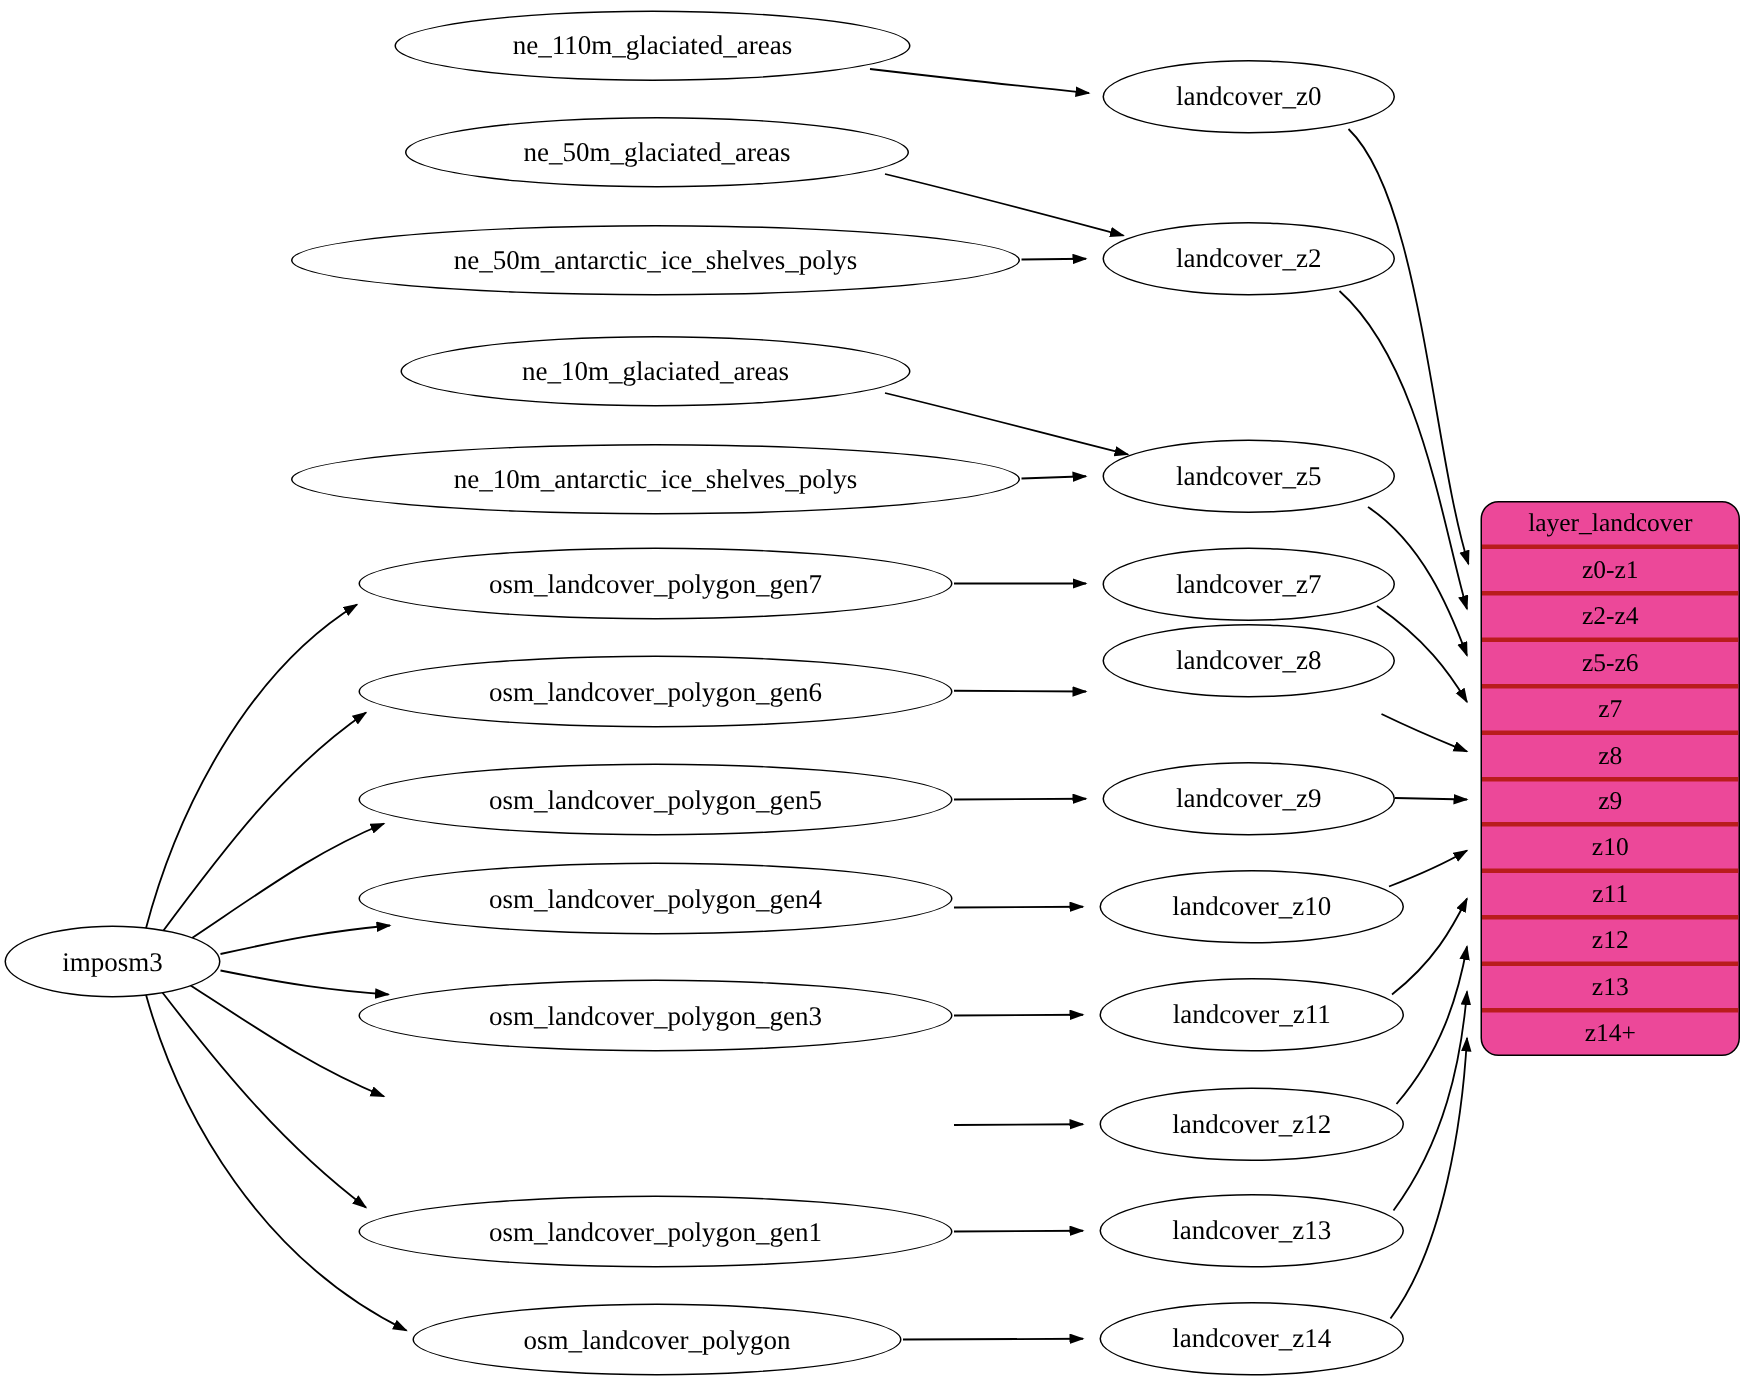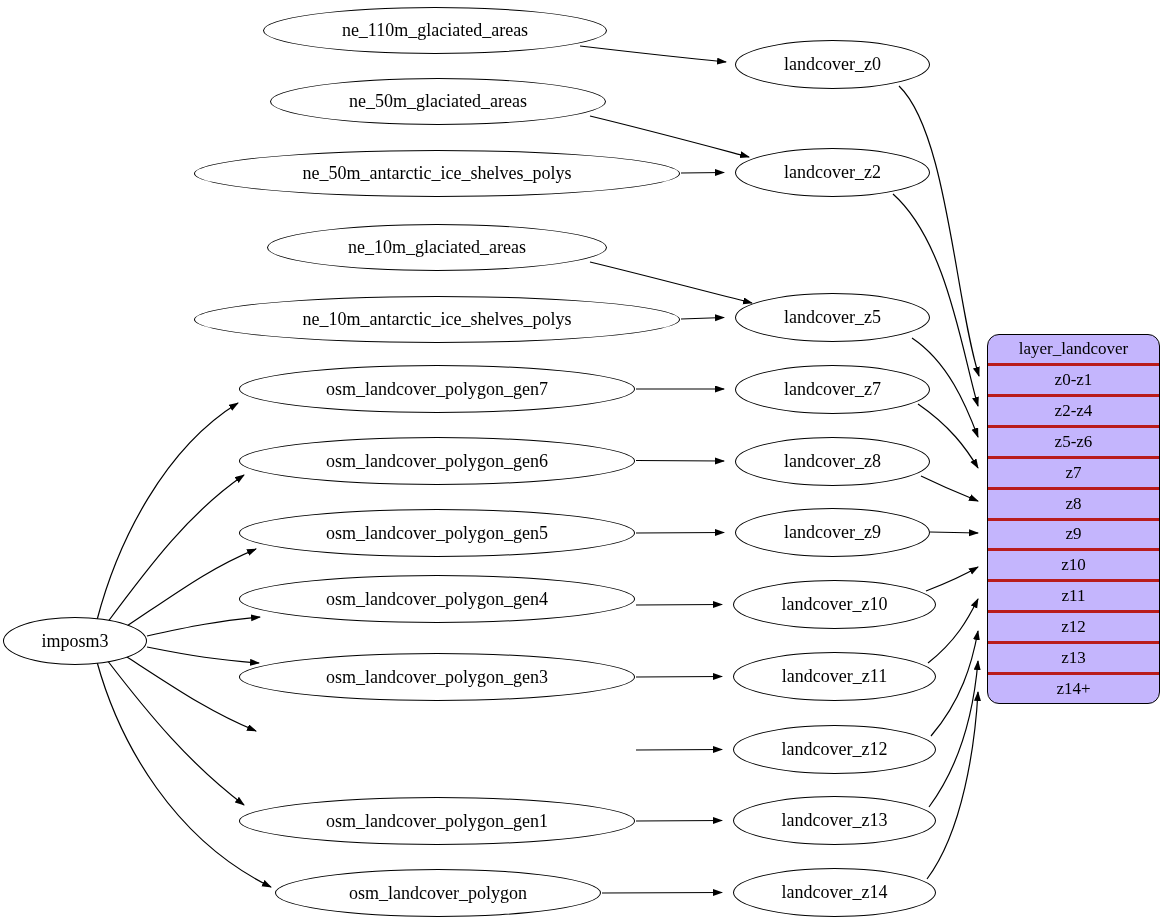--- a/index.html
+++ b/index.html
@@ -17,21 +17,21 @@
     border-radius:50%;
     background:#fff;
     display:flex;align-items:center;justify-content:center;
     font-size:18px;color:#000;
     white-space:nowrap;
     box-sizing:border-box;
   }
   .dbtable{
     position:absolute;
     left:987px;top:334px;width:173px;height:370px;
-    background:#c4b5fd;
+    background:#ec4899;
     border:1px solid #000;
     border-radius:12px;
     box-sizing:border-box;
     display:flex;flex-direction:column;
     overflow:hidden;
     font-size:17px;color:#000;
   }
   .trow{
     flex:1;
     display:flex;align-items:center;justify-content:center;
@@ -102,21 +102,21 @@
   <div class="node" style="left:239px;top:653px;width:396px;height:48px;text-align:right;">osm_landcover_polygon_gen3</div>
   <div class="node" style="left:239px;top:797px;width:396px;height:48px;">osm_landcover_polygon_gen1</div>
   <div class="node" style="left:275px;top:869px;width:326px;height:48px;">osm_landcover_polygon</div>
 
   <div class="node" style="left:3px;top:617px;width:144px;height:48px;">imposm3</div>
 
   <div class="node" style="left:735px;top:40px;width:195px;height:49px;text-align:center;">landcover_z0</div>
   <div class="node" style="left:735px;top:148px;width:195px;height:49px;">landcover_z2</div>
   <div class="node" style="left:735px;top:293px;width:195px;height:49px;text-align:center;">landcover_z5</div>
   <div class="node" style="left:735px;top:365px;width:195px;height:49px;">landcover_z7</div>
-  <div class="node" style="left:735px;top:437px;width:195px;height:49px;">landcover_z8</div>
+  <div class="node" style="left:735px;top:416px;width:195px;height:49px;">landcover_z8</div>
   <div class="node" style="left:735px;top:508px;width:195px;height:49px;">landcover_z9</div>
   <div class="node" style="left:733px;top:580px;width:203px;height:49px;">landcover_z10</div>
   <div class="node" style="left:733px;top:652px;width:203px;height:49px;">landcover_z11</div>
   <div class="node" style="left:733px;top:725px;width:203px;height:49px;">landcover_z12</div>
   <div class="node" style="left:733px;top:796px;width:203px;height:49px;">landcover_z13</div>
   <div class="node" style="left:733px;top:868px;width:203px;height:49px;">landcover_z14</div>
 
   <div class="dbtable">
     <div class="trow header">layer_landcover</div>
     <div class="trow">z0-z1</div>

